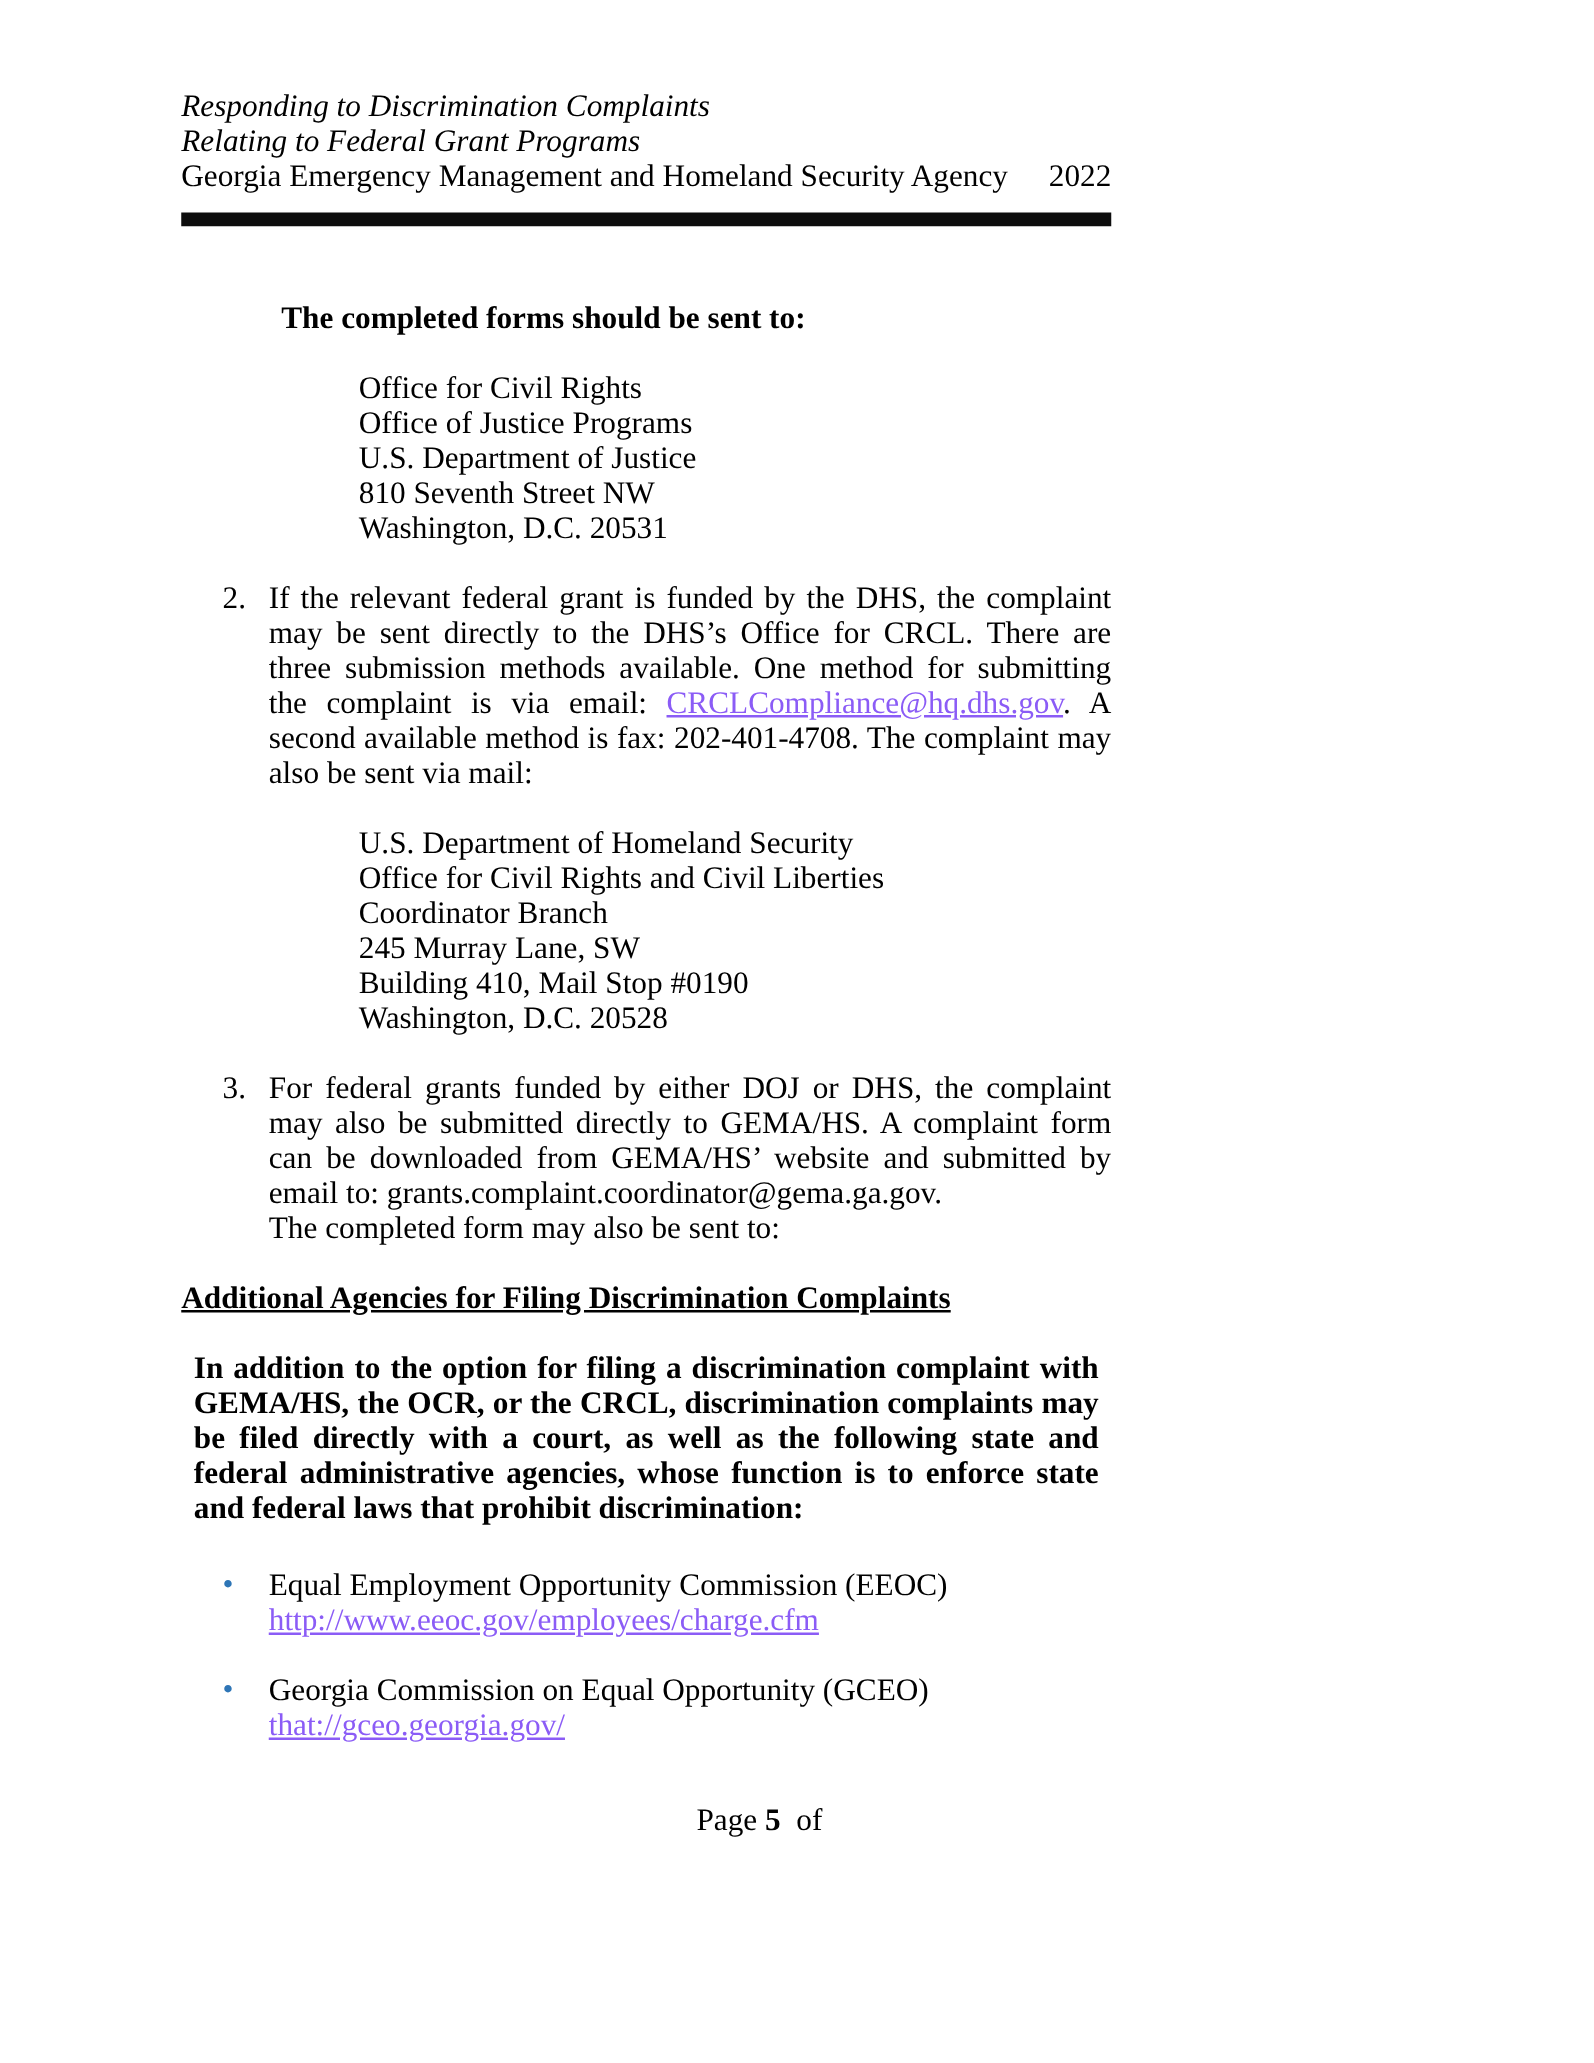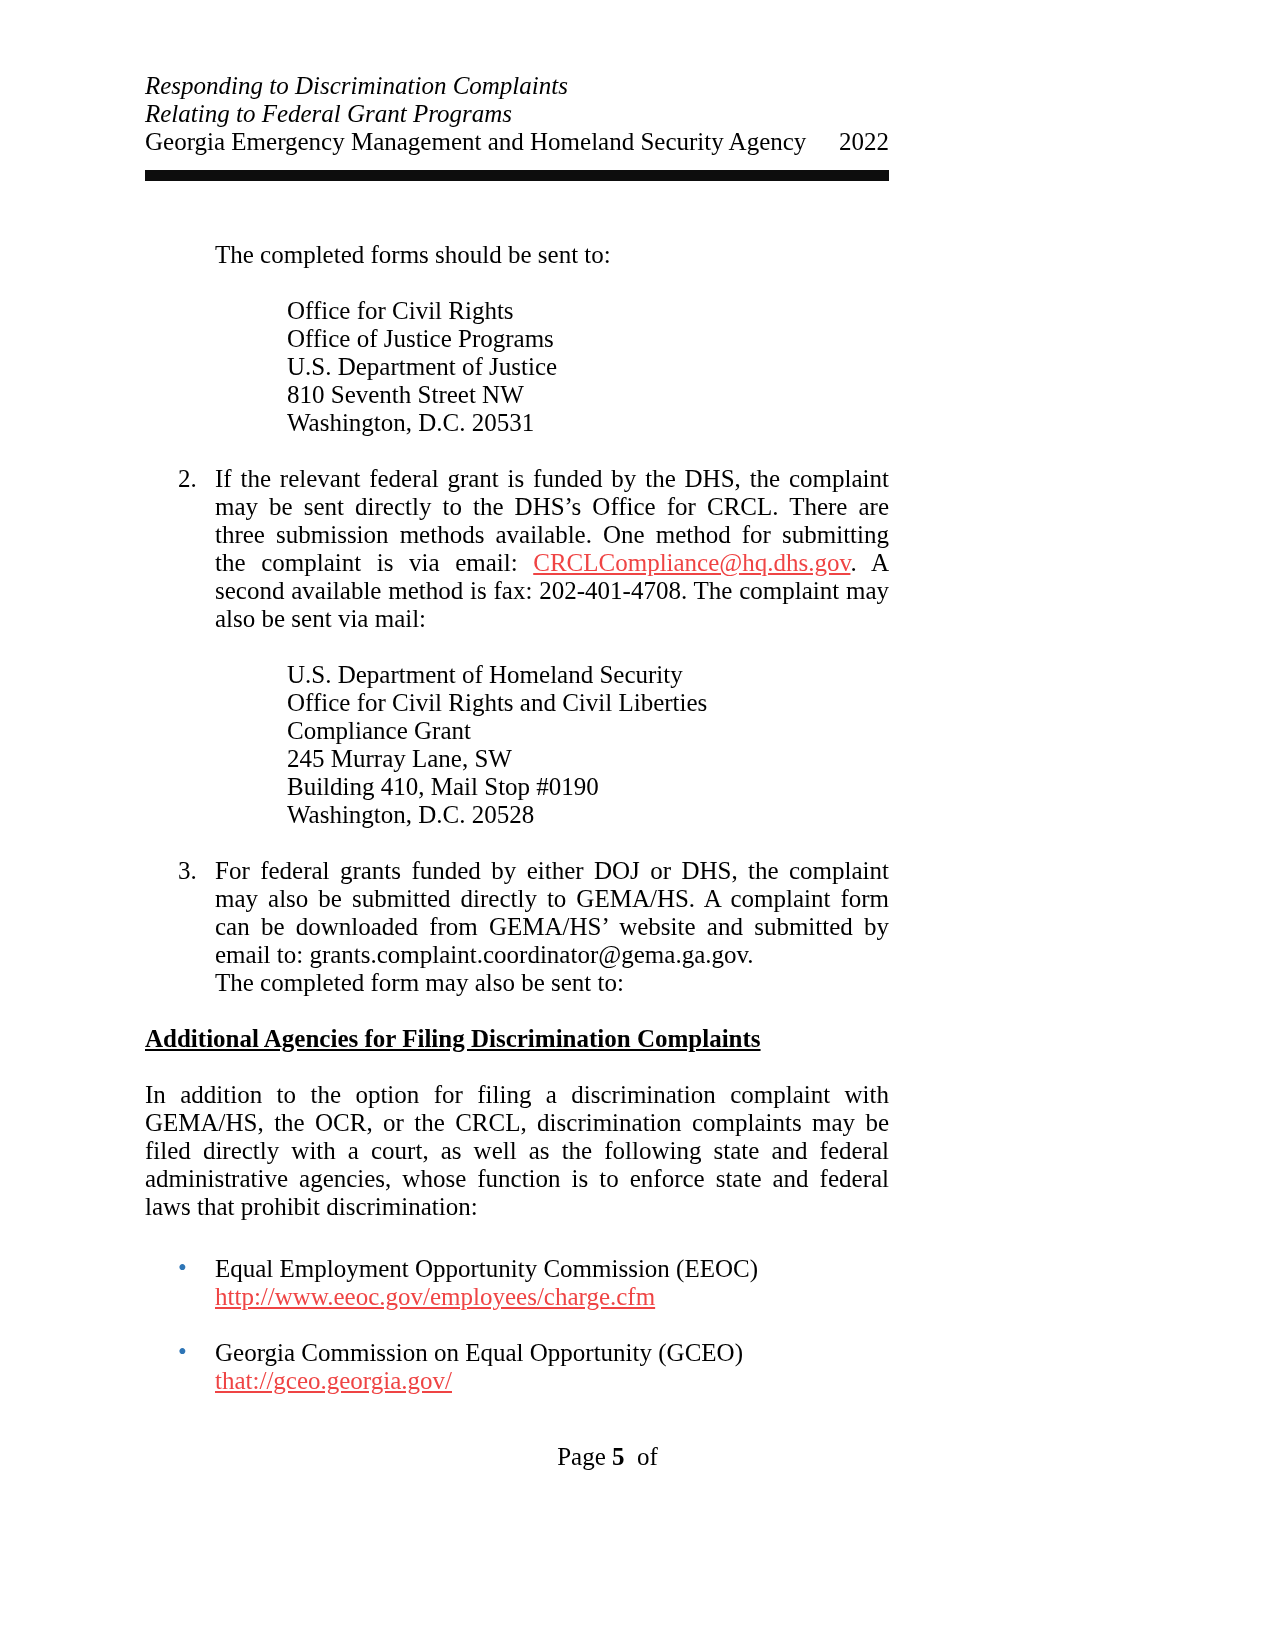--- a/index.html
+++ b/index.html
@@ -24,40 +24,40 @@
   .hrow {
     display: flex;
     justify-content: space-between;
     align-items: baseline;
   }
   .rule {
     margin-top: 14px;
     height: 11px;
     background: #0d0d0d;
   }
-  .para { margin: 0; }
+  .para { margin: 10px; font-weight: bold; }
   .indent1 { padding-left: 70px; }
   .intro { margin-top: 60px; }
   .address {
     margin-top: 28px;
     padding-left: 142px;
   }
   .list-item {
     position: relative;
     margin-top: 28px;
     padding-left: 70px;
   }
   .list-item .num {
     position: absolute;
     left: 33px;
     top: 0;
   }
   .justify { text-align: justify; }
   .link {
-    color: #ef4444;
+    color: #8b5cf6;
     text-decoration: underline;
     cursor: pointer;
   }
   .heading {
     margin: 28px 0 0 0;
     font-size: 25px;
     font-weight: bold;
     text-decoration: underline;
   }
   .section-para { margin-top: 28px; }
@@ -109,21 +109,21 @@
   </div>
 
   <div class="list-item">
     <span class="num">2.</span>
     <div class="justify"><span>If the relevant federal grant is funded by the DHS, the complaint may be sent directly to the DHS’s Office for CRCL. There are three submission methods available. One method for submitting the complaint is via email: </span><a class="link">CRCLCompliance@hq.dhs.gov</a><span>. A second available method is fax: 202-401-4708. The complaint may also be sent via mail:</span></div>
   </div>
 
   <div class="address">
     <div>U.S. Department of Homeland Security</div>
     <div>Office for Civil Rights and Civil Liberties</div>
-    <div>Compliance Grant</div>
+    <div>Coordinator Branch</div>
     <div>245 Murray Lane, SW</div>
     <div>Building 410, Mail Stop #0190</div>
     <div>Washington, D.C. 20528</div>
   </div>
 
   <div class="list-item">
     <span class="num">3.</span>
     <div>
       <div class="justify">For federal grants funded by either DOJ or DHS, the complaint may also be submitted directly to GEMA/HS. A complaint form can be downloaded from GEMA/HS’ website and submitted by email to: grants.complaint.coordinator@gema.ga.gov.</div>
       <div>The completed form may also be sent to:</div>

